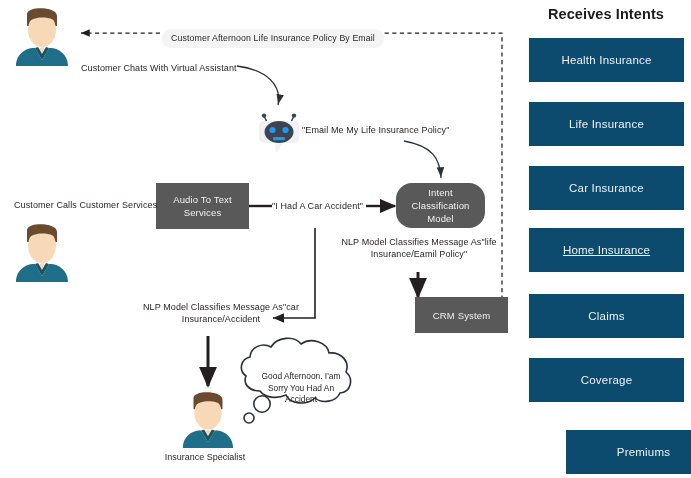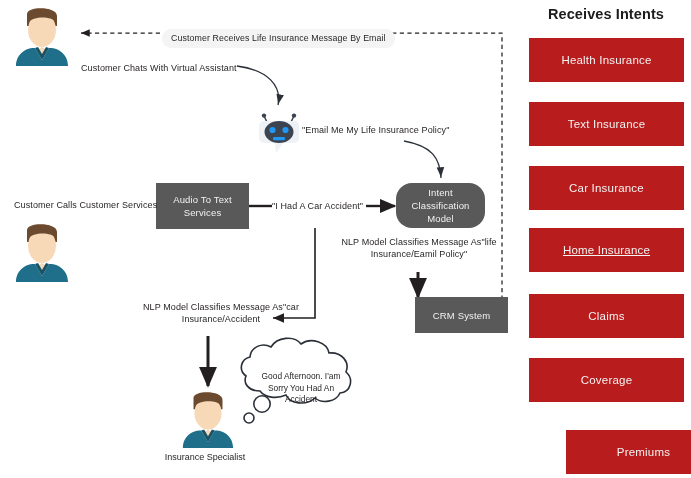--- a/index.html
+++ b/index.html
@@ -38,21 +38,21 @@
     font-size: 14.5px;
     font-weight: bold;
     color: #1c1c1c;
     letter-spacing: .1px;
   }
   .intent-chip {
     position: absolute;
     left: 8px;
     width: 155px;
     height: 44px;
-    background: #b91c1c;
+    background: #0c4a6e;
     color: #f2f2f2;
     font-size: 11.5px;
     display: flex;
     align-items: center;
     justify-content: center;
     box-sizing: border-box;
     letter-spacing: .2px;
   }
 
   
@@ -173,21 +173,21 @@
 </svg>
 
 <div class="proc-box" style="left:156px; top:183px; width:93px; height:46px;">Audio To Text
 Services</div>
 
 <div class="proc-box" style="left:396px; top:183px; width:89px; height:45px;border-radius:16px;">Intent Classification
 Model</div>
 
 <div class="proc-box" style="left:371px; top:297px; width:93px; height:36px;margin-left:44px;">CRM System</div>
 
-<div id="lbl-receives">Customer Receives Life Insurance Message By Email</div>
+<div id="lbl-receives">Customer Afternoon Life Insurance Policy By Email</div>
 
 <div class="lbl" style="left:81px; top:62px;">Customer Chats With Virtual Assistant</div>
 
 <div class="lbl" style="left:14px; top:199px;">Customer Calls Customer Services</div>
 
 <div class="lbl" style="left:302px; top:124px;">"Email Me My Life Insurance Policy"</div>
 
 <div class="lbl" style="left:272px; top:200px;">"I Had A Car Accident"</div>
 
 <div class="lbl center" style="left:333px; top:236px; width:172px;">NLP Model Classifies Message As"life
@@ -239,19 +239,19 @@
   <ellipse cx="21" cy="19" rx="14.5" ry="11" fill="#3c4450"></ellipse>
   <circle cx="14.5" cy="17" r="3.1" fill="#2196f3"></circle>
   <circle cx="27.5" cy="17" r="3.1" fill="#2196f3"></circle>
   <rect x="15" y="24" width="12" height="3.2" rx="1.2" fill="#2196f3"></rect>
 </svg>
 
 <div id="intents-panel">
   <div id="intents-title">Receives Intents</div>
 
   <div class="intent-chip" style="top:38px;">Health Insurance</div>
-  <div class="intent-chip" style="top:102px;">Text Insurance</div>
+  <div class="intent-chip" style="top:102px;">Life Insurance</div>
   <div class="intent-chip" style="top:166px;">Car Insurance</div>
   <div class="intent-chip" style="top:228px;text-decoration:underline;">Home Insurance</div>
   <div class="intent-chip" style="top:358px;">Coverage</div>
   <div class="intent-chip" style="top:294px;">Claims</div>
   <div class="intent-chip" style="top:430px;margin-left:37px;">Premiums</div>
 </div>
 
 </body></html>

